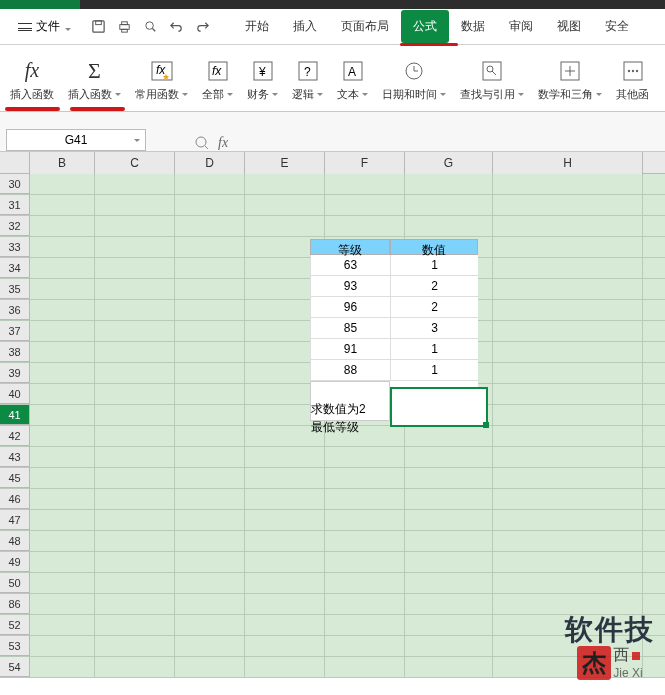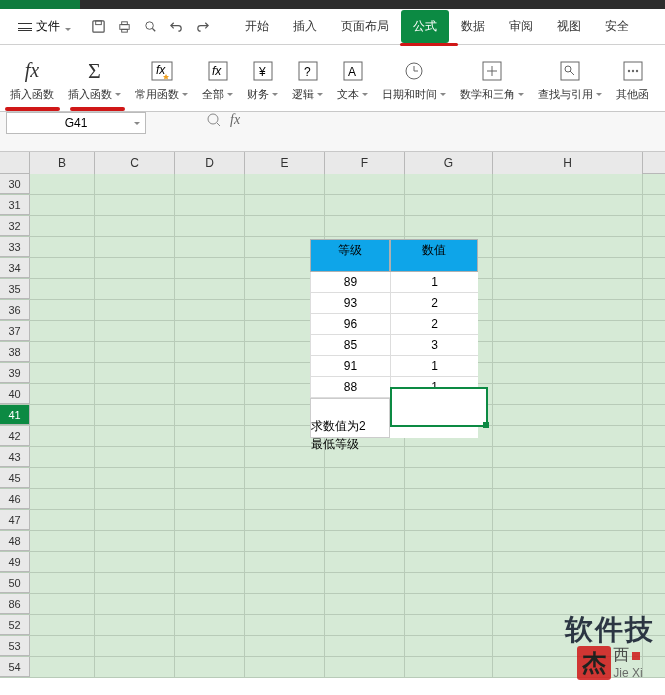--- a/index.html
+++ b/index.html
@@ -19,38 +19,38 @@
 .tab.active{background:#0c8a43;color:#fff;border-radius:3px}
 .green-underline{position:absolute;left:400px;top:43px;width:58px;height:3px;background:#d01717;border-radius:2px}
 .ribbon{height:67px;background:#fff;border-bottom:1px solid #c8c8c8;display:flex;align-items:center;padding:0 6px;gap:6px}
 .ribbon-grp{display:flex;flex-direction:column;align-items:center;justify-content:center;height:100%;padding:0 4px;cursor:pointer}
 .ribbon-icon{height:32px;display:flex;align-items:center;justify-content:center;color:#333}
 .ribbon-label{font-size:11px;color:#333;display:flex;align-items:center;gap:2px;white-space:nowrap}
 .dd::after{content:"";display:inline-block;border-top:3px solid #888;border-left:3px solid transparent;border-right:3px solid transparent;margin-left:1px}
 .red-und{position:absolute;height:3.5px;background:#d01717;border-radius:2px}
 .ru1{left:5px;top:107px;width:55px}
 .ru2{left:70px;top:107px;width:55px}
-.fx-bar{height:40px;background:#f7f7f7;border-bottom:1px solid #c8c8c8;display:flex;align-items:flex-start;padding:0 6px;gap:20px}
+.fx-bar{height:40px;background:#f7f7f7;border-bottom:1px solid #c8c8c8;display:flex;align-items:flex-end;padding:0 6px;gap:8px}
 .name-box{width:140px;height:22px;border:1px solid #bbb;background:#fff;display:flex;align-items:center;padding:0 6px;position:relative}
 .name-box input{border:none;outline:none;width:100%;text-align:center;font-size:12px}
 .name-box-dd{position:absolute;right:2px;top:3px;width:14px;height:14px;display:flex;align-items:center;justify-content:center}
 .fx-tools{display:flex;align-items:center;gap:8px;margin-left:40px;color:#666}
 .formula-input{flex:1;height:22px;border:none;background:transparent;outline:none;padding:0 4px}
 .sheet{position:relative;height:530px;overflow:hidden}
 .col-headers{display:flex;height:22px;background:#e9e9e9;border-bottom:1px solid #b8b8b8}
 .corner{width:30px;height:22px;background:#e9e9e9;border-right:1px solid #b8b8b8;border-bottom:1px solid #b8b8b8}
 .col-h{height:22px;text-align:center;line-height:22px;color:#333;border-right:1px solid #b8b8b8;background:#e9e9e9}
 .col-B{width:65px}.col-C{width:80px}.col-D{width:70px}.col-E{width:80px}.col-F{width:80px}.col-G{width:88px}.col-H{width:150px}
 .rows{background:#d6ead6}
 .row{display:flex;height:21px;border-bottom:1px solid #b8cbb8}
 .row-h{width:30px;background:#e9e9e9;text-align:center;line-height:20px;color:#333;border-right:1px solid #b8b8b8;border-bottom:1px solid #b8b8b8;font-size:11px}
 .row-h.active{background:#0c8a43;color:#fff}
 .cell{height:21px;border-right:1px solid #b8cbb8;text-align:center;line-height:20px;color:#333}
 .data-box{position:absolute;left:310px;top:87px;background:#fff}
-.data-hdr{display:flex;background:#0ea5e9;height:33px}
+.data-hdr{display:flex;background:#7dd3fc;height:16px}
 .data-hdr>div{text-align:center;line-height:21px;border:1px solid #b0b0b0;font-weight:500}
 .data-row{display:flex;height:21px;background:#fff}
 .data-row>div{text-align:center;line-height:21px;border-left:1px solid #ddd;border-bottom:1px solid #ddd}
 .dc1{width:80px}.dc2{width:88px}
 .label-row{display:flex}
 .label-row .dc1{height:40px;background:#fff;border:1px solid #ccc;line-height:18px;padding-top:18px}
 .selected-cell{position:absolute;left:390px;top:235px;width:98px;height:40px;border:2px solid #0c8a43;background:#fff}
 .selected-cell::after{content:"";position:absolute;right:-3px;bottom:-3px;width:6px;height:6px;background:#0c8a43}
 .watermark{position:absolute;right:10px;bottom:15px;opacity:.85}
 .wm-txt{font-size:28px;color:#0f172a;font-weight:600;letter-spacing:2px}
@@ -184,35 +184,35 @@
           <line x1="11" y1="11" x2="11" y2="6" stroke="#666"></line>
           <line x1="11" y1="11" x2="15" y2="11" stroke="#666"></line>
         </svg>
       </div>
     <div class="ribbon-label dd">日期和时间</div>
   </div>
   <div class="ribbon-grp">
     <div class="ribbon-icon">
         <svg width="22" height="22">
           <rect x="2" y="2" width="18" height="18" fill="none" stroke="#666"></rect>
+          <circle cx="9" cy="9" r="3" fill="none" stroke="#666"></circle>
+          <line x1="11" y1="11" x2="15" y2="15" stroke="#666"></line>
+        </svg>
+      </div>
+    <div class="ribbon-label dd">查找与引用</div>
+  </div>
+  <div class="ribbon-grp">
+    <div class="ribbon-icon">
+        <svg width="22" height="22">
+          <rect x="2" y="2" width="18" height="18" fill="none" stroke="#666"></rect>
           <line x1="6" y1="11" x2="16" y2="11" stroke="#666"></line>
           <line x1="11" y1="6" x2="11" y2="16" stroke="#666"></line>
         </svg>
       </div>
     <div class="ribbon-label dd">数学和三角</div>
-  </div>
-  <div class="ribbon-grp">
-    <div class="ribbon-icon">
-        <svg width="22" height="22">
-          <rect x="2" y="2" width="18" height="18" fill="none" stroke="#666"></rect>
-          <circle cx="9" cy="9" r="3" fill="none" stroke="#666"></circle>
-          <line x1="11" y1="11" x2="15" y2="15" stroke="#666"></line>
-        </svg>
-      </div>
-    <div class="ribbon-label dd">查找与引用</div>
   </div>
   <div class="ribbon-grp">
     <div class="ribbon-icon">
         <svg width="22" height="22">
           <rect x="2" y="2" width="18" height="18" fill="none" stroke="#666"></rect>
           <circle cx="7" cy="11" r="1.2" fill="#666"></circle>
           <circle cx="11" cy="11" r="1.2" fill="#666"></circle>
           <circle cx="15" cy="11" r="1.2" fill="#666"></circle>
         </svg>
       </div>
@@ -493,21 +493,21 @@
       </div>
     </div>
 
   <div class="data-box">
     <div class="data-hdr">
       <div class="dc1">等级</div>
       <div class="dc2">数值</div>
     </div>
     <div id="data-body">
         <div class="data-row">
-          <div class="dc1">89</div>
+          <div class="dc1">63</div>
           <div class="dc2">1</div>
         </div>
         <div class="data-row">
           <div class="dc1">93</div>
           <div class="dc2">2</div>
         </div>
         <div class="data-row">
           <div class="dc1">96</div>
           <div class="dc2">2</div>
         </div>

